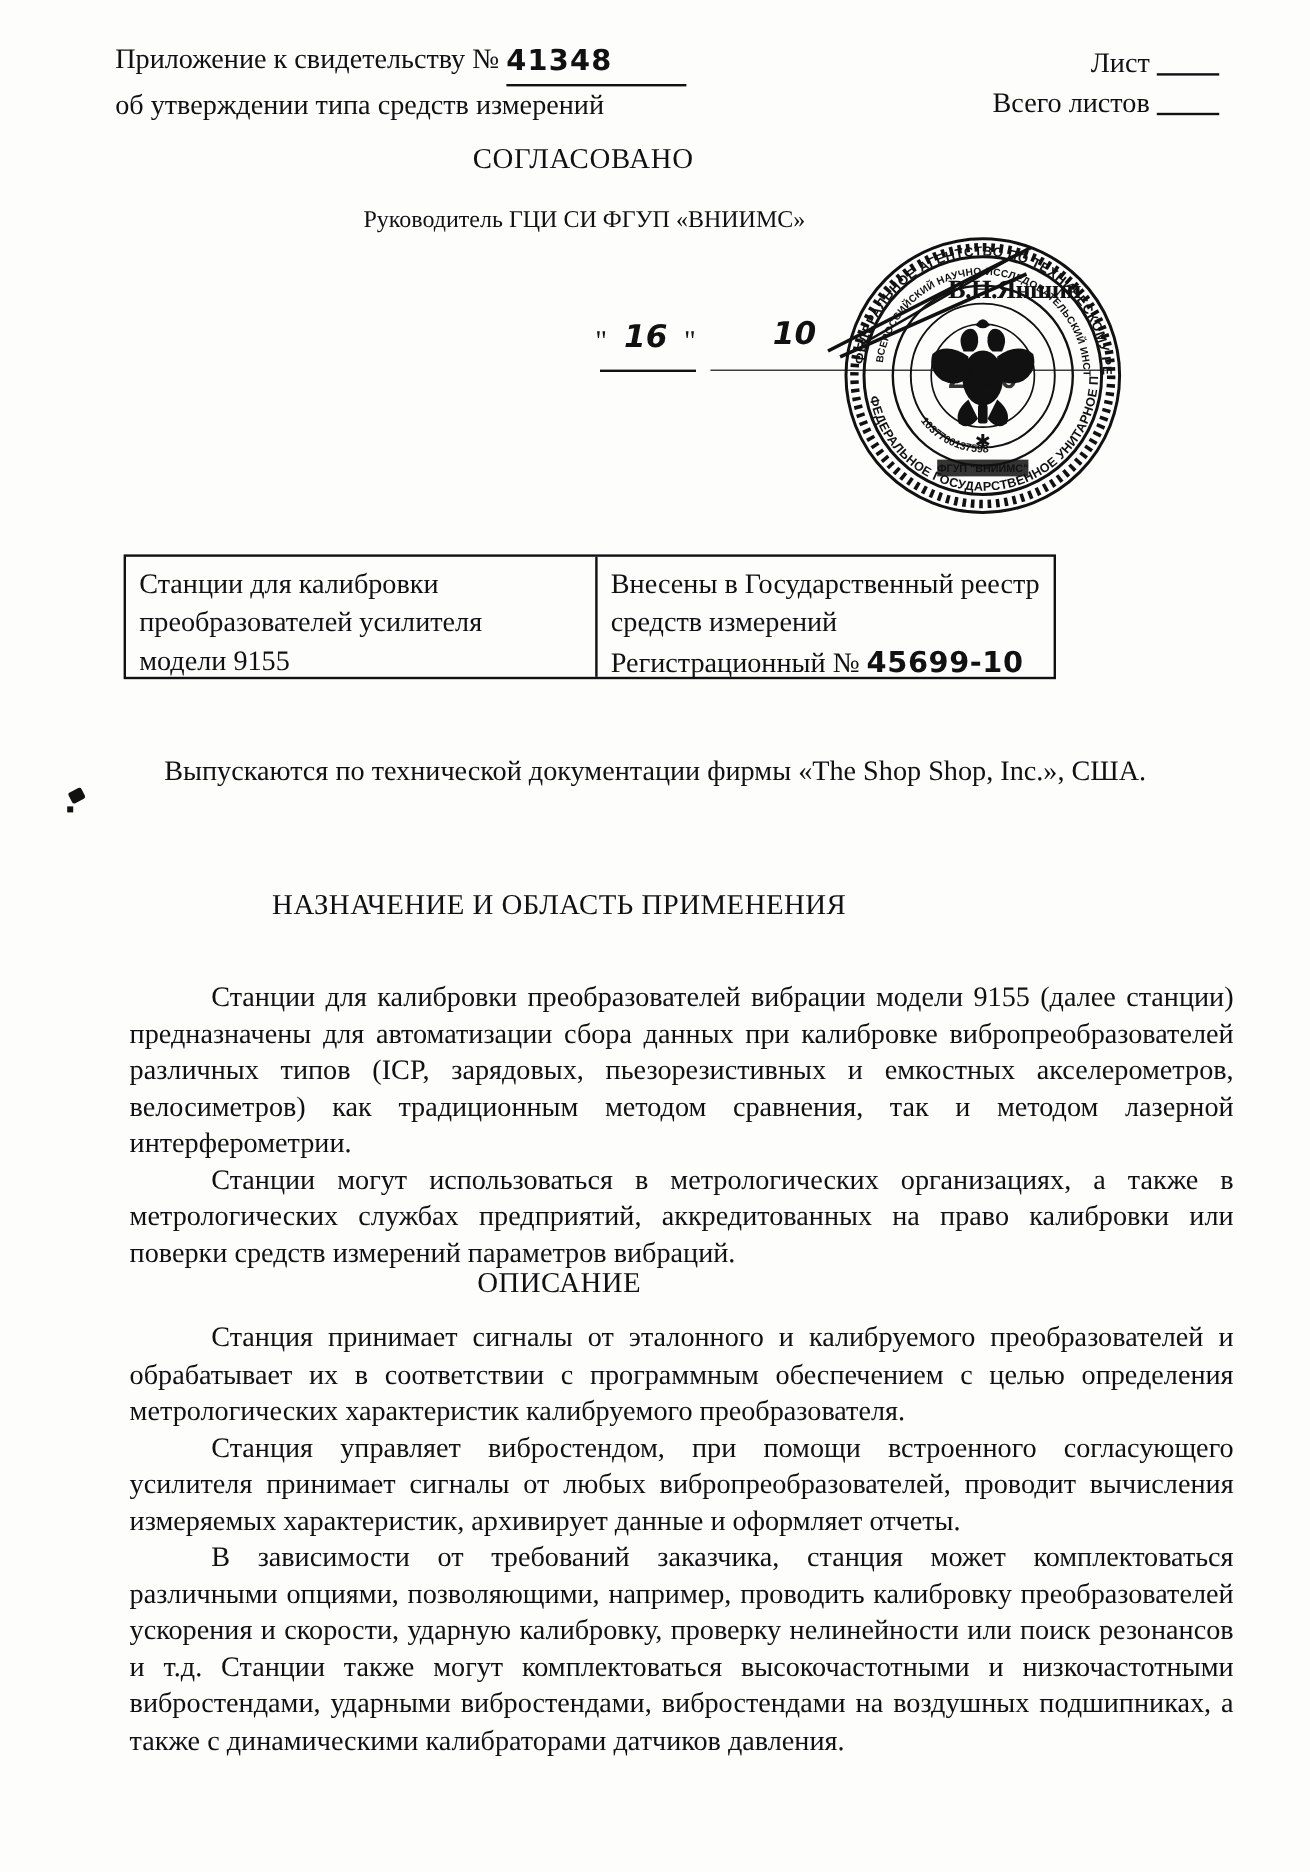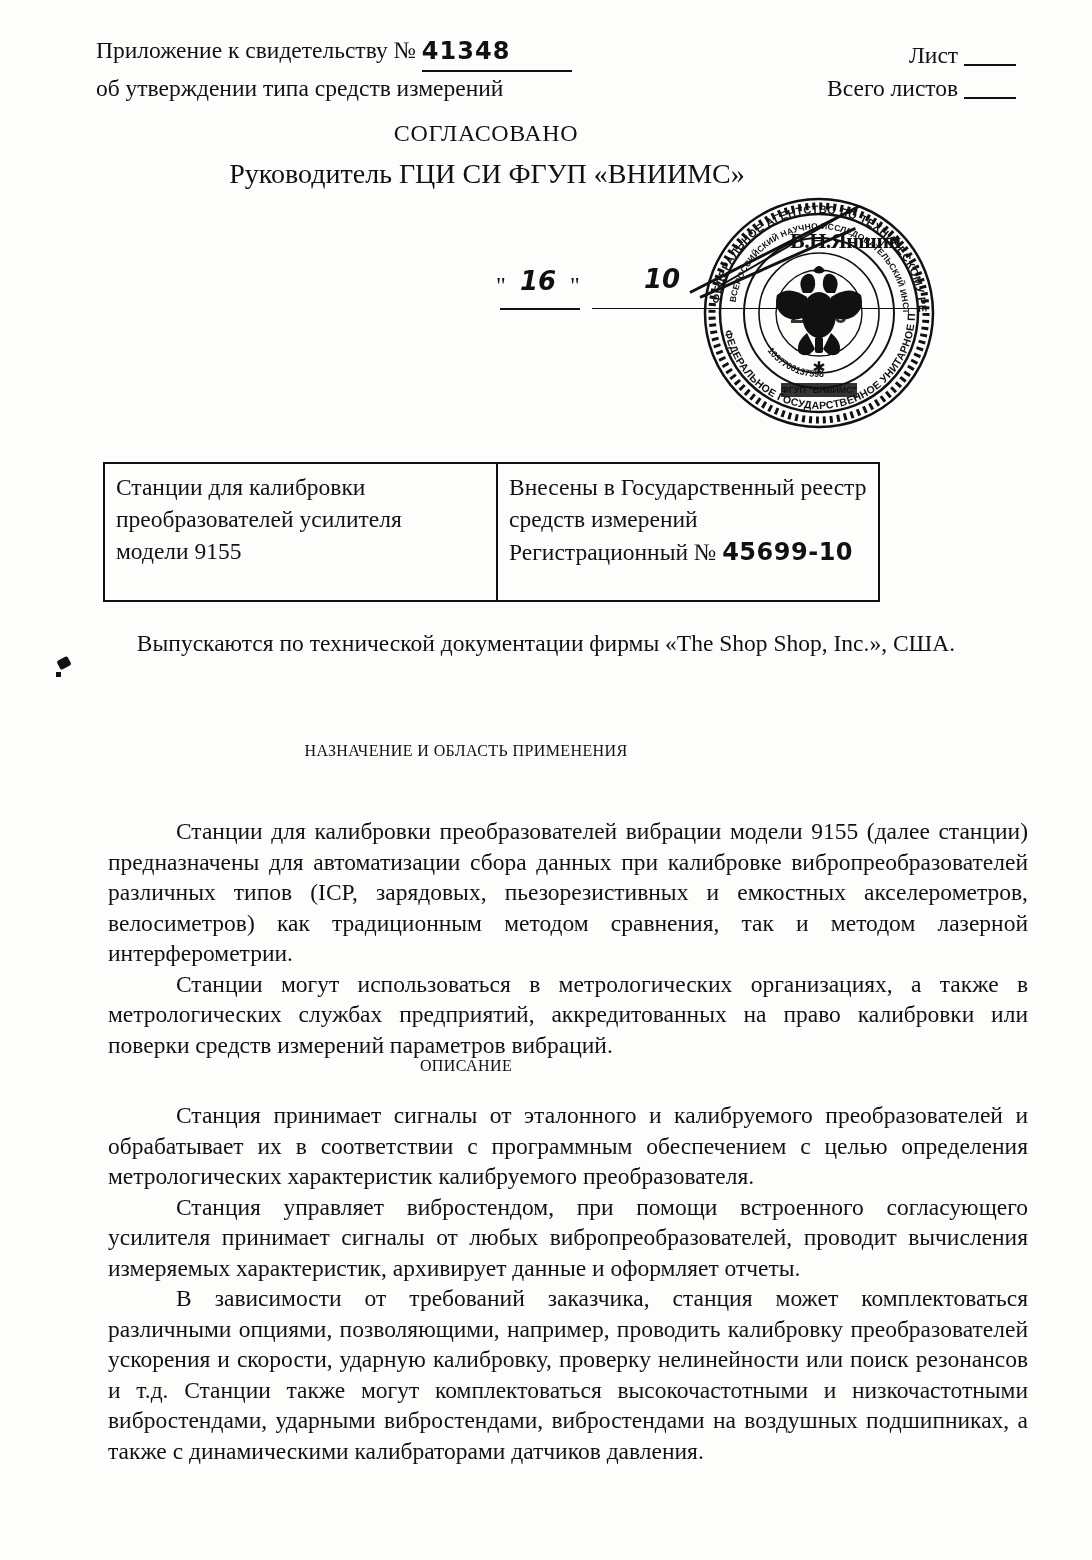--- a/index.html
+++ b/index.html
@@ -20,21 +20,21 @@
   }
 
   
   .header {
     position: absolute;
     left: 96px;
     top: 34px;
     width: 920px;
     display: flex;
     justify-content: space-between;
-    align-items: flex-end;
+    align-items: center;
   }
   .header-left { font-size: 23.5px; line-height: 1.42; }
   .header-right {
     font-size: 23.5px;
     line-height: 1.42;
     text-align: right;
     white-space: nowrap;
   }
   .hdr-line { white-space: nowrap; }
   .blank-rule {
@@ -58,24 +58,24 @@
     position: absolute;
     left: 0; top: 120px;
     width: 916px;
     text-align: center;
     font-size: 24px;
     letter-spacing: 0.6px;
     margin-left: 28px;
   }
   .approve-role {
     position: absolute;
-    left: 0; top: 158px;
+    left: 0; top: 172px;
     width: 974px;
     text-align: center;
-    font-size: 28px;
+    font-size: 20px;
   }
   .signer-name {
     position: absolute;
     left: 790px;
     top: 228px;
     font-size: 22px;
     font-weight: 700;
     z-index: 6;
     letter-spacing: -0.5px;
   }
@@ -130,21 +130,21 @@
     height: 232px;
     z-index: 4;
   }
 
   
   .info-table {
     position: absolute;
     left: 103px;
     top: 462px;
     width: 777px;
-    height: 140px;
+    height: 104px;
     border: 2.5px solid #111;
     display: flex;
     box-sizing: border-box;
   }
   .info-cell {
     padding: 8px 10px 0 11px;
     font-size: 23.5px;
     line-height: 1.36;
     box-sizing: border-box;
   }
@@ -182,21 +182,21 @@
     position: absolute;
     left: 56px;
     top: 672px;
     width: 5px; height: 5px;
     background: #111;
   }
 
   .section-heading {
     width: 932px;
     text-align: center;
-    font-size: 16px;
+    font-size: 24px;
     letter-spacing: 0.4px;
   }
   .sec-purpose { position: absolute; left: 0; top: 742px; }
   .sec-descr   { position: absolute; left: 0; top: 1057px; }
 
   .body-block {
     position: absolute;
     left: 108px;
     width: 920px;
     font-size: 23.5px;

